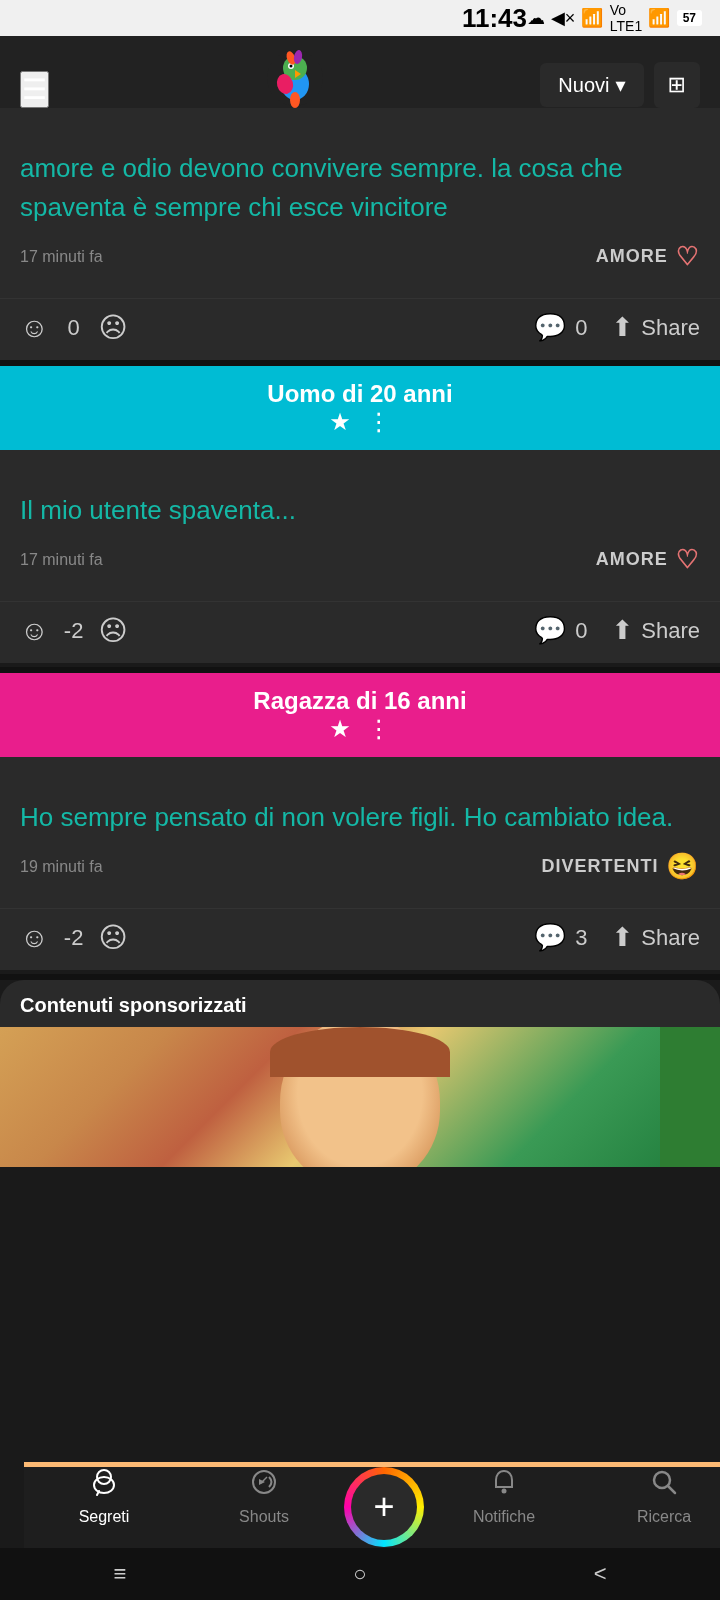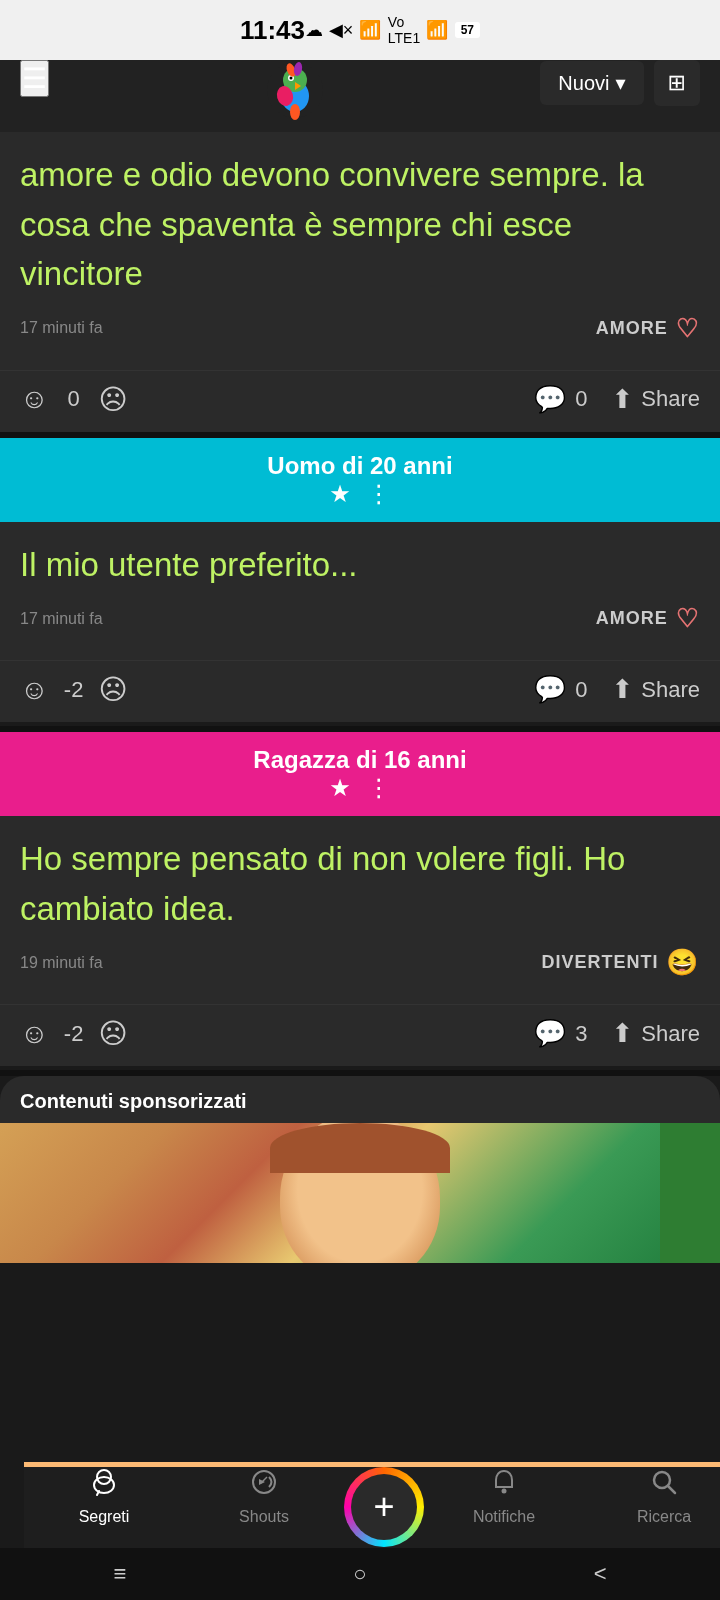--- a/index.html
+++ b/index.html
@@ -10,44 +10,44 @@
       width: 720px;
       min-height: 1600px;
       color: #ffffff;
       position: relative;
       overflow-x: hidden;
     }
 
     
     .status-bar {
       background: #f0f0f0;
-      height: 60px;
-      display: flex;
-      align-items: center;
-      justify-content: center;
+      height: 36px;
+      display: flex;
+      align-items: center;
+      justify-content: flex-end;
       padding: 0 18px;
       color: #000;
     }
     .status-time {
       font-size: 26px;
       font-weight: 600;
     }
     .status-icons {
       display: flex;
       align-items: center;
       gap: 6px;
       font-size: 18px;
     }
 
     
     .top-nav {
       background: #222222;
       height: 72px;
       display: flex;
-      align-items: flex-start;
+      align-items: flex-end;
       justify-content: space-between;
       padding: 0 20px;
     }
     .nav-hamburger {
       font-size: 28px;
       color: #fff;
       cursor: pointer;
     }
     .nav-logo {
       width: 60px;
@@ -115,24 +115,25 @@
       color: #fff;
       font-size: 24px;
       cursor: pointer;
     }
 
     
     .post-body {
       padding: 18px 20px 12px 20px;
     }
     .post-text {
-      font-size: 33px;
-      color: #bef264;
+      font-size: 26px;
+      color: #14b8a6;
       line-height: 1.5;
       margin-bottom: 14px;
+      margin-top: 23px;
     }
     .post-meta {
       display: flex;
       align-items: center;
       justify-content: space-between;
       margin-bottom: 14px;
     }
     .post-time {
       font-size: 16px;
       color: #888;
@@ -402,21 +403,21 @@
 
   <div class="post-card">
     <div class="post-header-banner cyan">
       <span class="post-header-title">Uomo di 20 anni</span>
       <div class="post-header-actions">
         <span class="star-icon">★</span>
         <span class="more-icon">⋮</span>
       </div>
     </div>
     <div class="post-body">
-      <p class="post-text">Il mio utente preferito...</p>
+      <p class="post-text">Il mio utente spaventa...</p>
       <div class="post-meta">
         <span class="post-time">17 minuti fa</span>
         <div class="post-tag">
           <span>AMORE</span>
           <span class="tag-icon" style="color:#e57373;">♡</span>
         </div>
       </div>
     </div>
     <div class="post-actions">
       <div class="vote-group">

